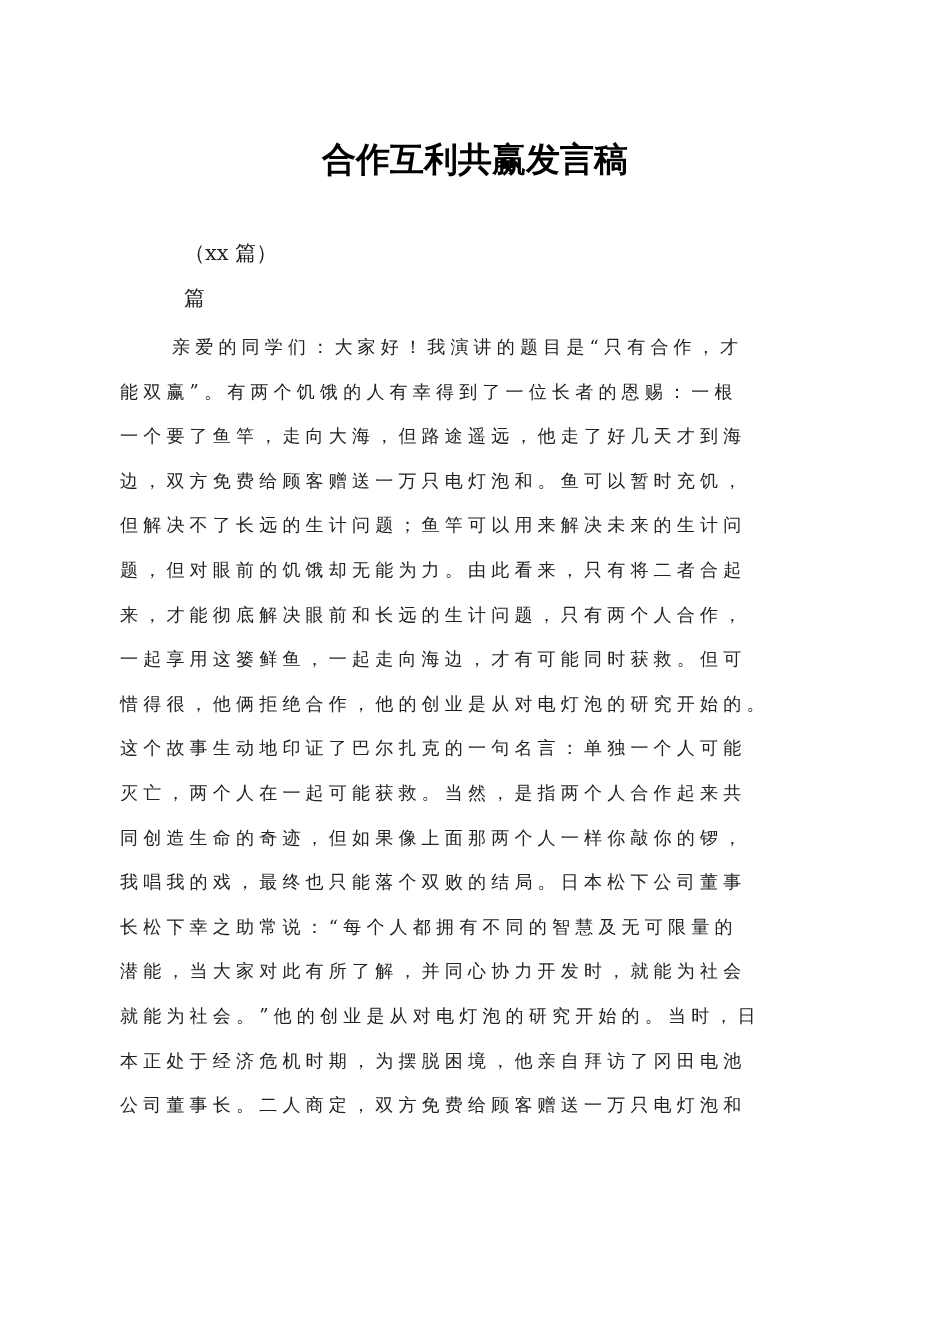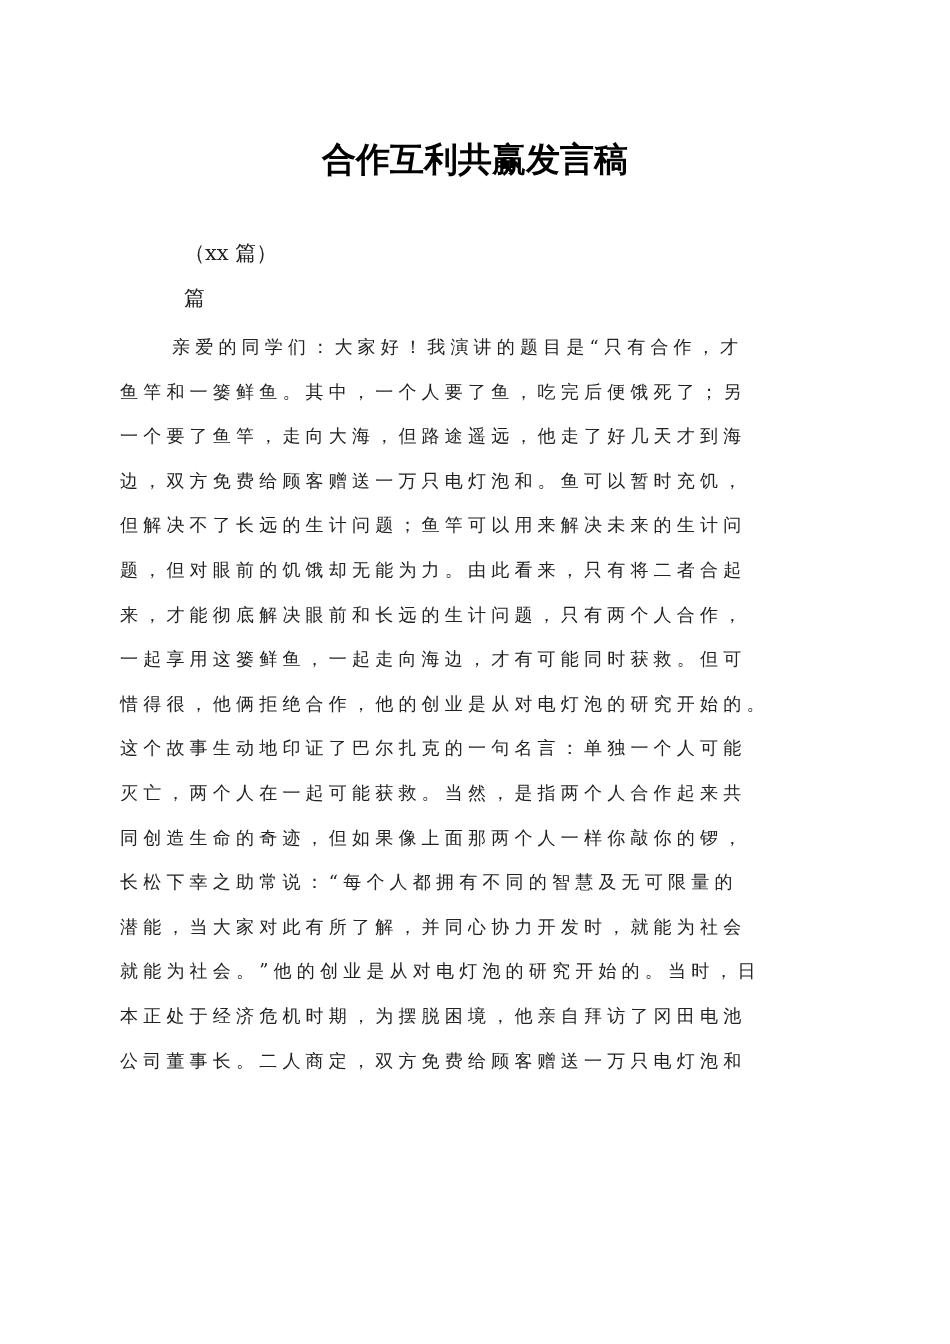--- a/index.html
+++ b/index.html
@@ -66,30 +66,31 @@
 <body>
 
 <div class="page">
   <div class="title">合作互利共赢发言稿</div>
 
   <div class="meta count">（xx 篇）</div>
   <div class="meta section">篇</div>
 
   <div class="body-lines">
     <div class="line indent">亲爱的同学们：大家好！我演讲的题目是“只有合作，才</div>
-    <div class="line">鱼竿和一篓鲜鱼。其中，一个人要了鱼，吃完后便饿死了；另</div>
+    <div class="line">能双赢”。有两个饥饿的人有幸得到了一位长者的恩赐：一根</div>
     <div class="line">一个要了鱼竿，走向大海，但路途遥远，他走了好几天才到海</div>
     <div class="line">边，双方免费给顾客赠送一万只电灯泡和。鱼可以暂时充饥，</div>
     <div class="line">但解决不了长远的生计问题；鱼竿可以用来解决未来的生计问</div>
     <div class="line">题，但对眼前的饥饿却无能为力。由此看来，只有将二者合起</div>
     <div class="line">来，才能彻底解决眼前和长远的生计问题，只有两个人合作，</div>
     <div class="line">一起享用这篓鲜鱼，一起走向海边，才有可能同时获救。但可</div>
     <div class="line">惜得很，他俩拒绝合作，他的创业是从对电灯泡的研究开始的。</div>
     <div class="line">这个故事生动地印证了巴尔扎克的一句名言：单独一个人可能</div>
     <div class="line">灭亡，两个人在一起可能获救。当然，是指两个人合作起来共</div>
     <div class="line">同创造生命的奇迹，但如果像上面那两个人一样你敲你的锣，</div>
+    <div class="line">我唱我的戏，最终也只能落个双败的结局。日本松下公司董事</div>
     <div class="line">长松下幸之助常说：“每个人都拥有不同的智慧及无可限量的</div>
     <div class="line">潜能，当大家对此有所了解，并同心协力开发时，就能为社会</div>
     <div class="line">就能为社会。”他的创业是从对电灯泡的研究开始的。当时，日</div>
     <div class="line">本正处于经济危机时期，为摆脱困境，他亲自拜访了冈田电池</div>
     <div class="line">公司董事长。二人商定，双方免费给顾客赠送一万只电灯泡和</div>
   </div>
 </div>
 
 </body></html>

